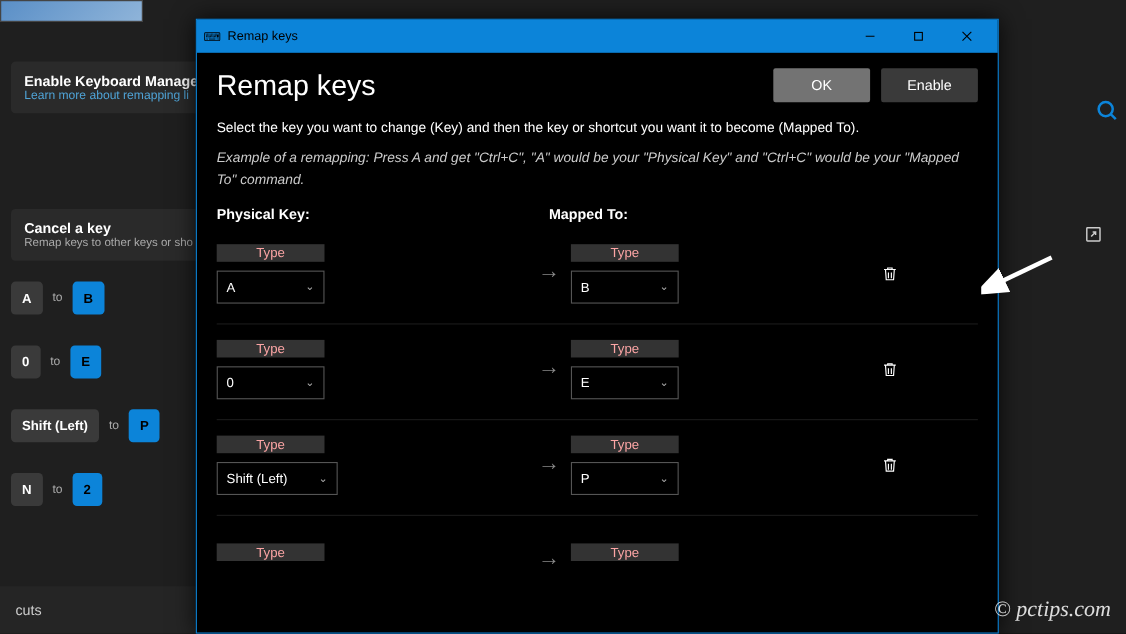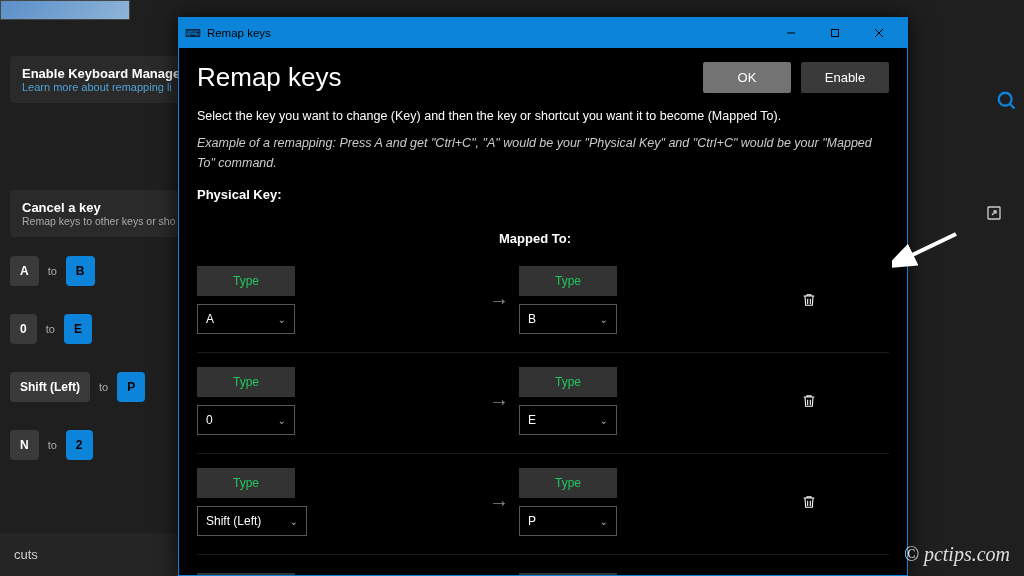--- a/index.html
+++ b/index.html
@@ -32,31 +32,31 @@
 .btn { padding: 8px 0; width: 88px; text-align: center; font-size: 13px; border-radius: 2px; border: none; color: #fff; cursor: pointer; }
 .btn.primary { background: #737373; }
 .btn.secondary { background: #3a3a3a; }
 
 .instructions { padding: 4px 18px 0 18px; font-size: 12.5px; line-height: 1.55; }
 .instructions .bold { font-weight: 400; }
 .instructions .example { font-style: italic; color: #ccc; margin-top: 8px; }
 
 .col-headers { display: flex; padding: 14px 18px 6px 18px; font-size: 13px; font-weight: 600; }
 .col-headers .c1 { width: 302px; }
-.col-headers .c2 { flex: 1; margin-top: 44px; }
+.col-headers .c2 { flex: 1; }
 
 .rows { flex: 1; overflow: hidden; padding: 0 18px; }
 .row { display: flex; align-items: center; padding: 14px 0 18px 0; border-bottom: 1px solid #1b1b1b; }
 .row:last-child { border-bottom: none; }
 .side { width: 282px; display: flex; flex-direction: column; gap: 8px; align-items: flex-start; }
 .side.right { width: 282px; }
 .arrow-col { width: 40px; text-align: center; color: #888; font-size: 20px; margin-top: -4px; }
 .del-col { width: 30px; text-align: center; color: #ddd; }
 
-.type-btn { width: 98px; height: 30px; background: #333; color: #22c55e; font-size: 12px; border: none; }
+.type-btn { width: 98px; height: 16px; background: #333; color: #fca5a5; font-size: 12px; border: none; }
 .select-box { width: 98px; height: 30px; background: #000; border: 1px solid #555; color: #fff; font-size: 12px; display: flex; align-items: center; justify-content: space-between; padding: 0 8px; }
 .select-box.wide { width: 110px; }
 .chev { font-size: 10px; color: #aaa; }
 
 .popout { position: absolute; right: 22px; top: 205px; color: #aaa; }
 .search-ico { position: absolute; right: 6px; top: 90px; color: #0c84d9; font-weight: bold; font-size: 22px; }
 
 .pointer-arrow { position: absolute; right: 62px; top: 228px; transform: rotate(0deg); }
 
 .watermark { position: absolute; right: 14px; bottom: 10px; font-size: 20px; font-style: italic; color: rgba(255,255,255,0.85); font-family: Georgia, serif; }

